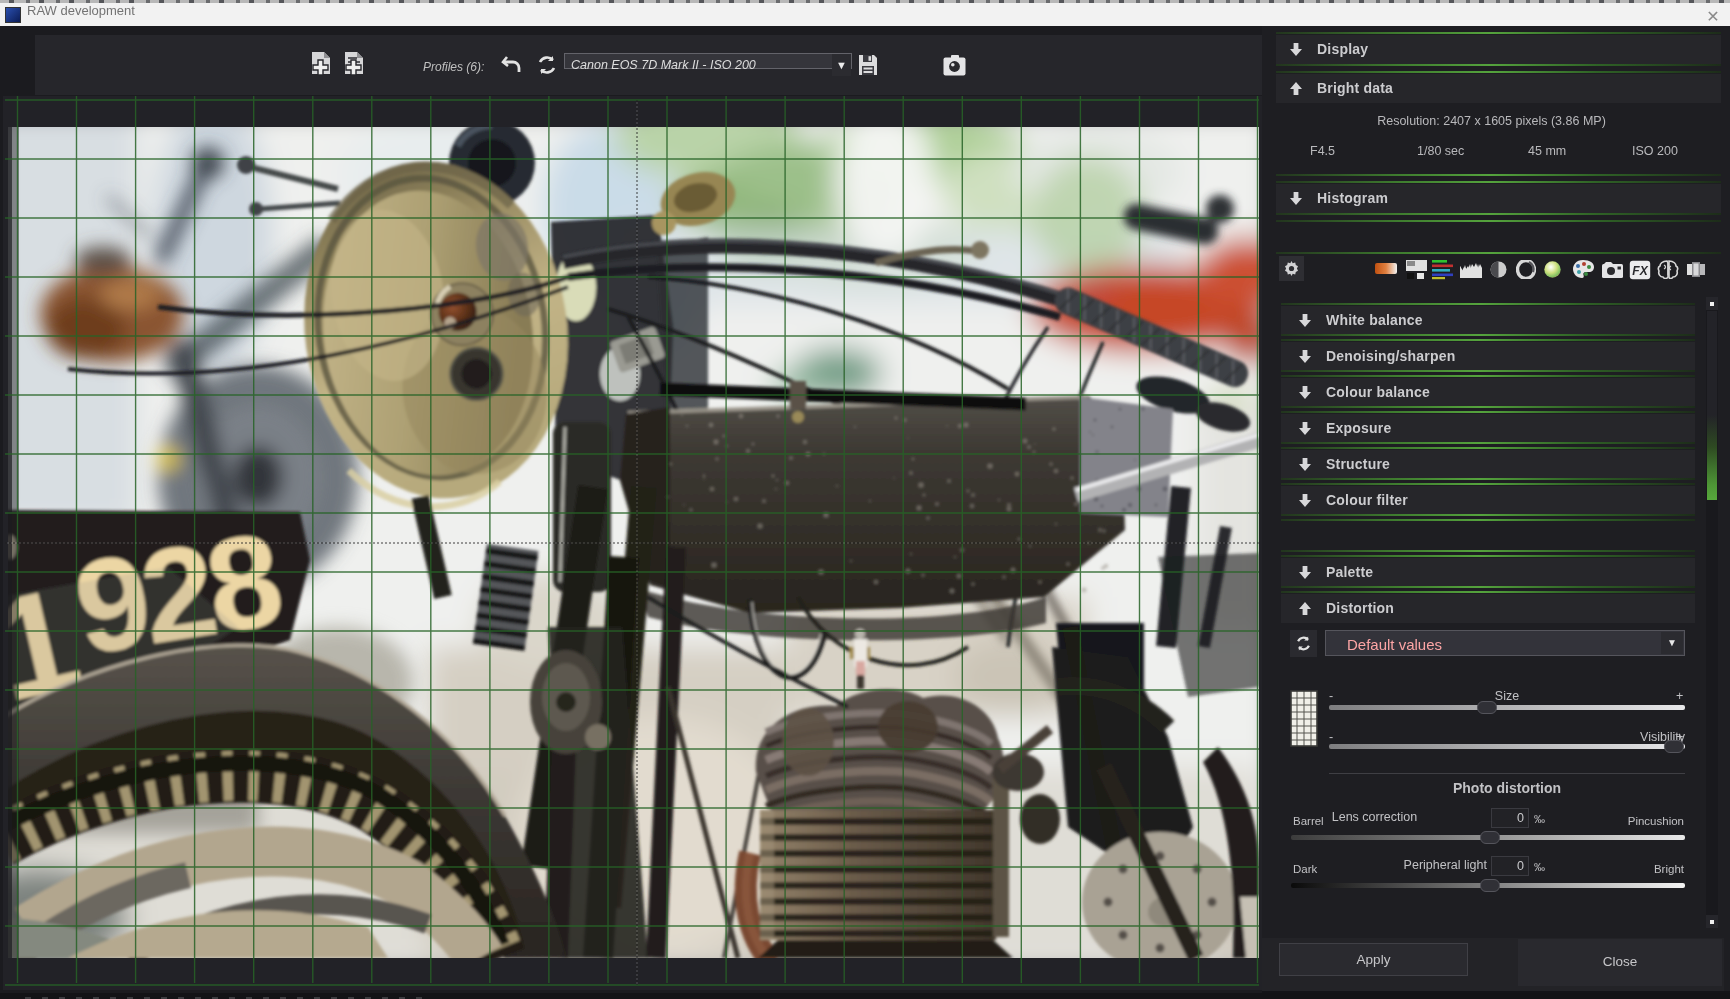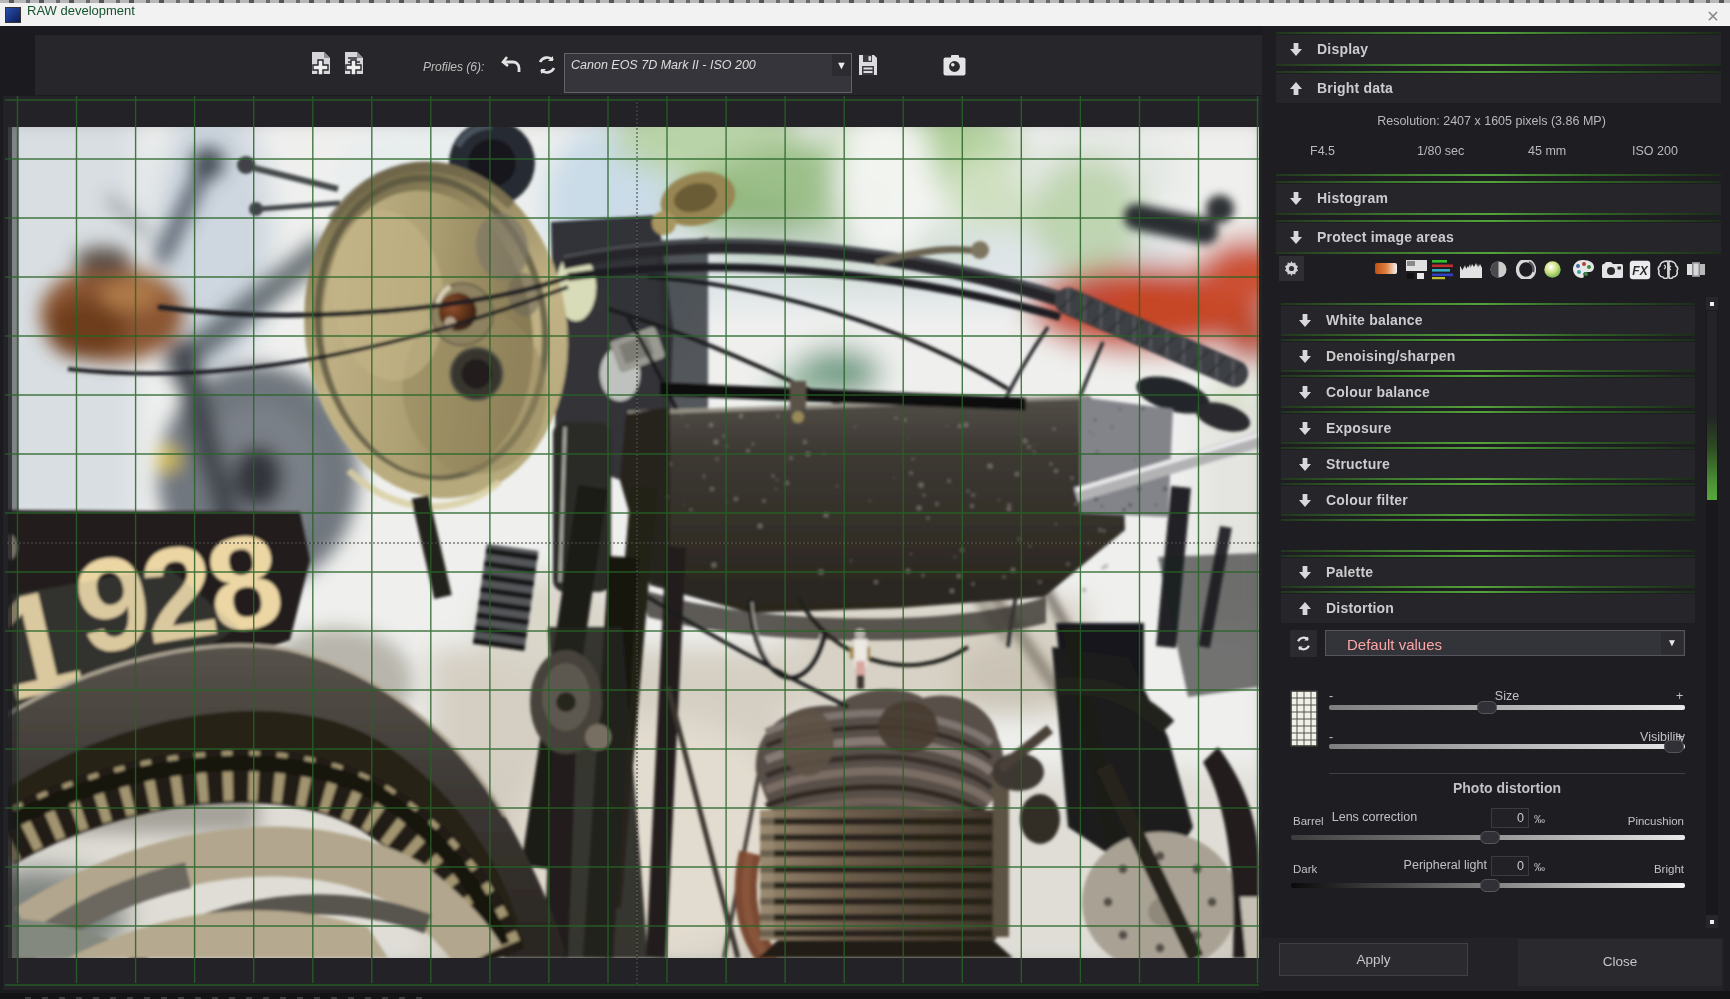--- a/index.html
+++ b/index.html
@@ -1,26 +1,26 @@
 <!DOCTYPE html>
 <html><head>
 <meta charset="utf-8">
 <style>
 html,body{margin:0;padding:0;width:1730px;height:999px;overflow:hidden;background:#1d1d21;font-family:"Liberation Sans",sans-serif;}
 .abs{position:absolute;}
 #topstrip{left:0;top:0;width:1730px;height:3px;background:repeating-linear-gradient(90deg,#b8b8b8 0 9px,#55565a 9px 14px,#b8b8b8 14px 26px,#6a6b6e 26px 30px);}
 #titlebar{left:0;top:3px;width:1730px;height:23px;background:#f2f2f2;}
-#titletext{left:27px;top:0;font-size:13px;color:#14532d;}
+#titletext{left:27px;top:0;font-size:13px;color:#737373;}
 #titleicon{left:5px;top:4px;width:16px;height:16px;background:linear-gradient(135deg,#2a4fae,#0b1c56);border:1px solid #333;box-sizing:border-box;}
 #closex{left:1701px;top:3px;width:24px;height:22px;color:#8a8a8a;font-size:16px;text-align:center;line-height:22px;}
 #mainbg{left:0;top:26px;width:1730px;height:967px;background:#1b1b1f;}
 #toolbar{left:35px;top:35px;width:1228px;height:60px;background:#26262b;font-style:italic;}
 .tbicon{position:absolute;top:18px;}
 #profiles{left:388px;top:25px;font-size:12px;color:#c0c0c0;position:absolute;}
-#dropdown{position:absolute;left:529px;top:18px;width:288px;height:40px;background:#35353b;border:1px solid #63636a;box-sizing:border-box;}
+#dropdown{position:absolute;left:529px;top:18px;width:288px;height:16px;background:#35353b;border:1px solid #63636a;box-sizing:border-box;}
 #ddtext{position:absolute;left:6px;top:4px;font-size:12.5px;color:#dedede;}
 #ddarrow{position:absolute;right:0;top:0;width:19px;height:22px;background:#2b2b30;color:#ececec;font-size:11px;text-align:center;line-height:22px;}
 #viewport{left:3px;top:96px;width:1259px;height:894px;background:#222227;}
 #photo{position:absolute;left:5px;top:31px;width:1251px;height:831px;}
 #gridsvg{position:absolute;left:0;top:0;width:1259px;height:894px;}
 #botstrip{left:0;top:993px;width:1730px;height:6px;background:#131316;}
 
 #sidebar{left:1262px;top:26px;width:468px;height:967px;background:#1e1e22;}
 .phdr{position:absolute;left:14px;width:445px;height:29px;background:#26262a;}
 .phdr .aicon{position:absolute;left:14px;top:8px;}
@@ -578,26 +578,20 @@
   <div class="gline" style="top:148px"></div>
   <div class="gline" style="top:155px"></div>
   <div class="phdr" style="top:158px">
       <svg class="aicon" width="12" height="13" viewBox="0 0 14 15">
         <path d="M4.2 0 h5.6 v7 H14 L7 15 0 7 h4.2z" fill="#d8d8da"></path>
       </svg>
       <div class="ptxt">Histogram</div>
     </div>
   <div class="gline" style="top:187px"></div>
   <div class="gline" style="top:194px"></div>
-  <div class="phdr" style="top:197px">
-      <svg class="aicon" width="12" height="13" viewBox="0 0 14 15">
-        <path d="M4.2 0 h5.6 v7 H14 L7 15 0 7 h4.2z" fill="#d8d8da"></path>
-      </svg>
-      <div class="ptxt">Protect image areas</div>
-    </div>
   <div class="gline" style="top:226px"></div>
 
   <div style="position:absolute;left:17px;top:230px;width:25px;height:25px;background:#2e2e33"></div>
   <svg style="position:absolute;left:20px;top:233px" width="19" height="19" viewBox="0 0 19 19">
     <path d="M9.5 2 l1.2 2.2 2.5-.6 .6 2.5 2.2 1.2 -1.1 2.2 1.1 2.2 -2.2 1.2 -.6 2.5 -2.5 -.6 -1.2 2.2 -1.2 -2.2 -2.5 .6 -.6 -2.5 -2.2 -1.2 1.1 -2.2 -1.1 -2.2 2.2 -1.2 .6 -2.5 2.5 .6z" fill="#d2d2d4"></path>
     <circle cx="9.5" cy="9.5" r="2.6" fill="#2e2e33"></circle>
   </svg>
   <svg style="position:absolute;left:113px;top:237px" width="22" height="11" viewBox="0 0 22 11">
       <defs>
         <linearGradient id="gr1" x1="0" y1="0" x2="1" y2="0">

